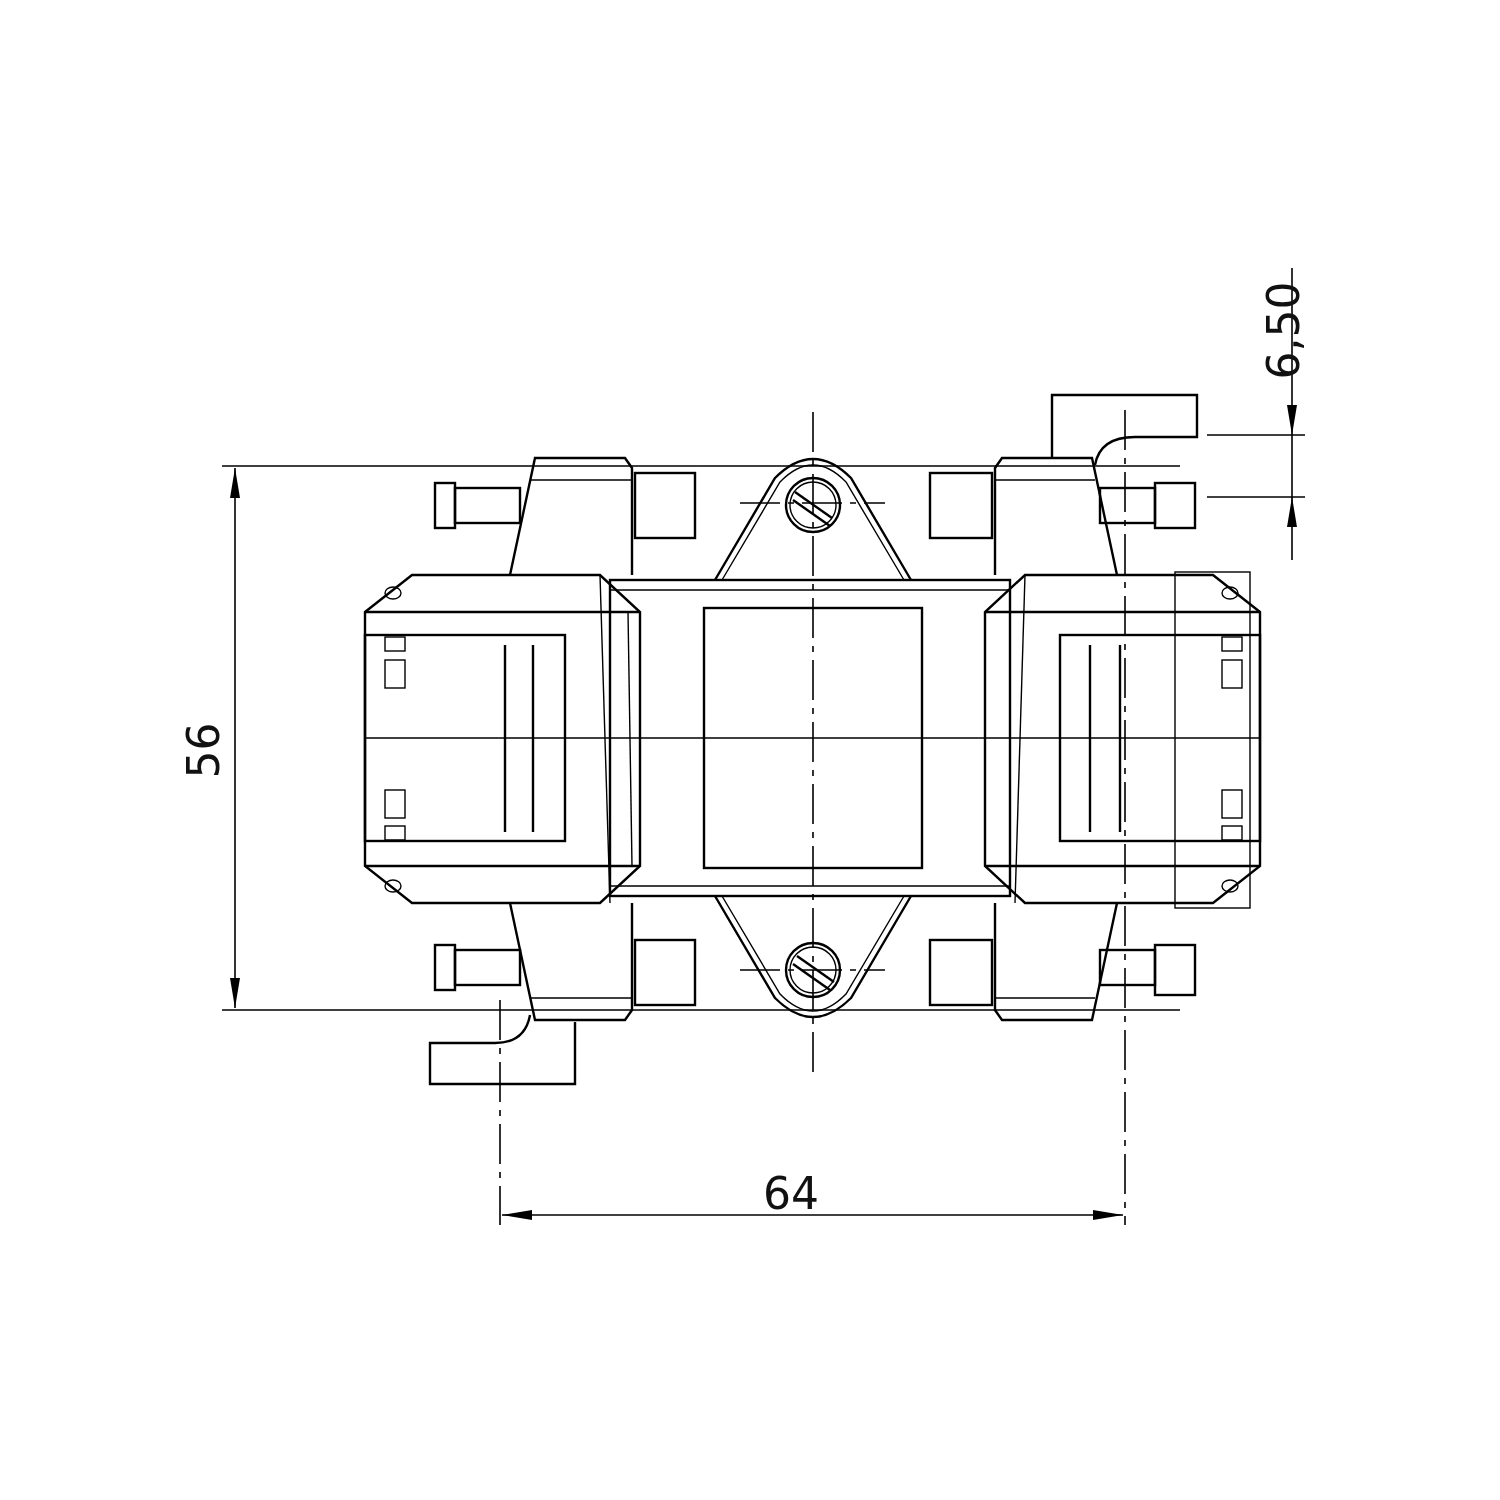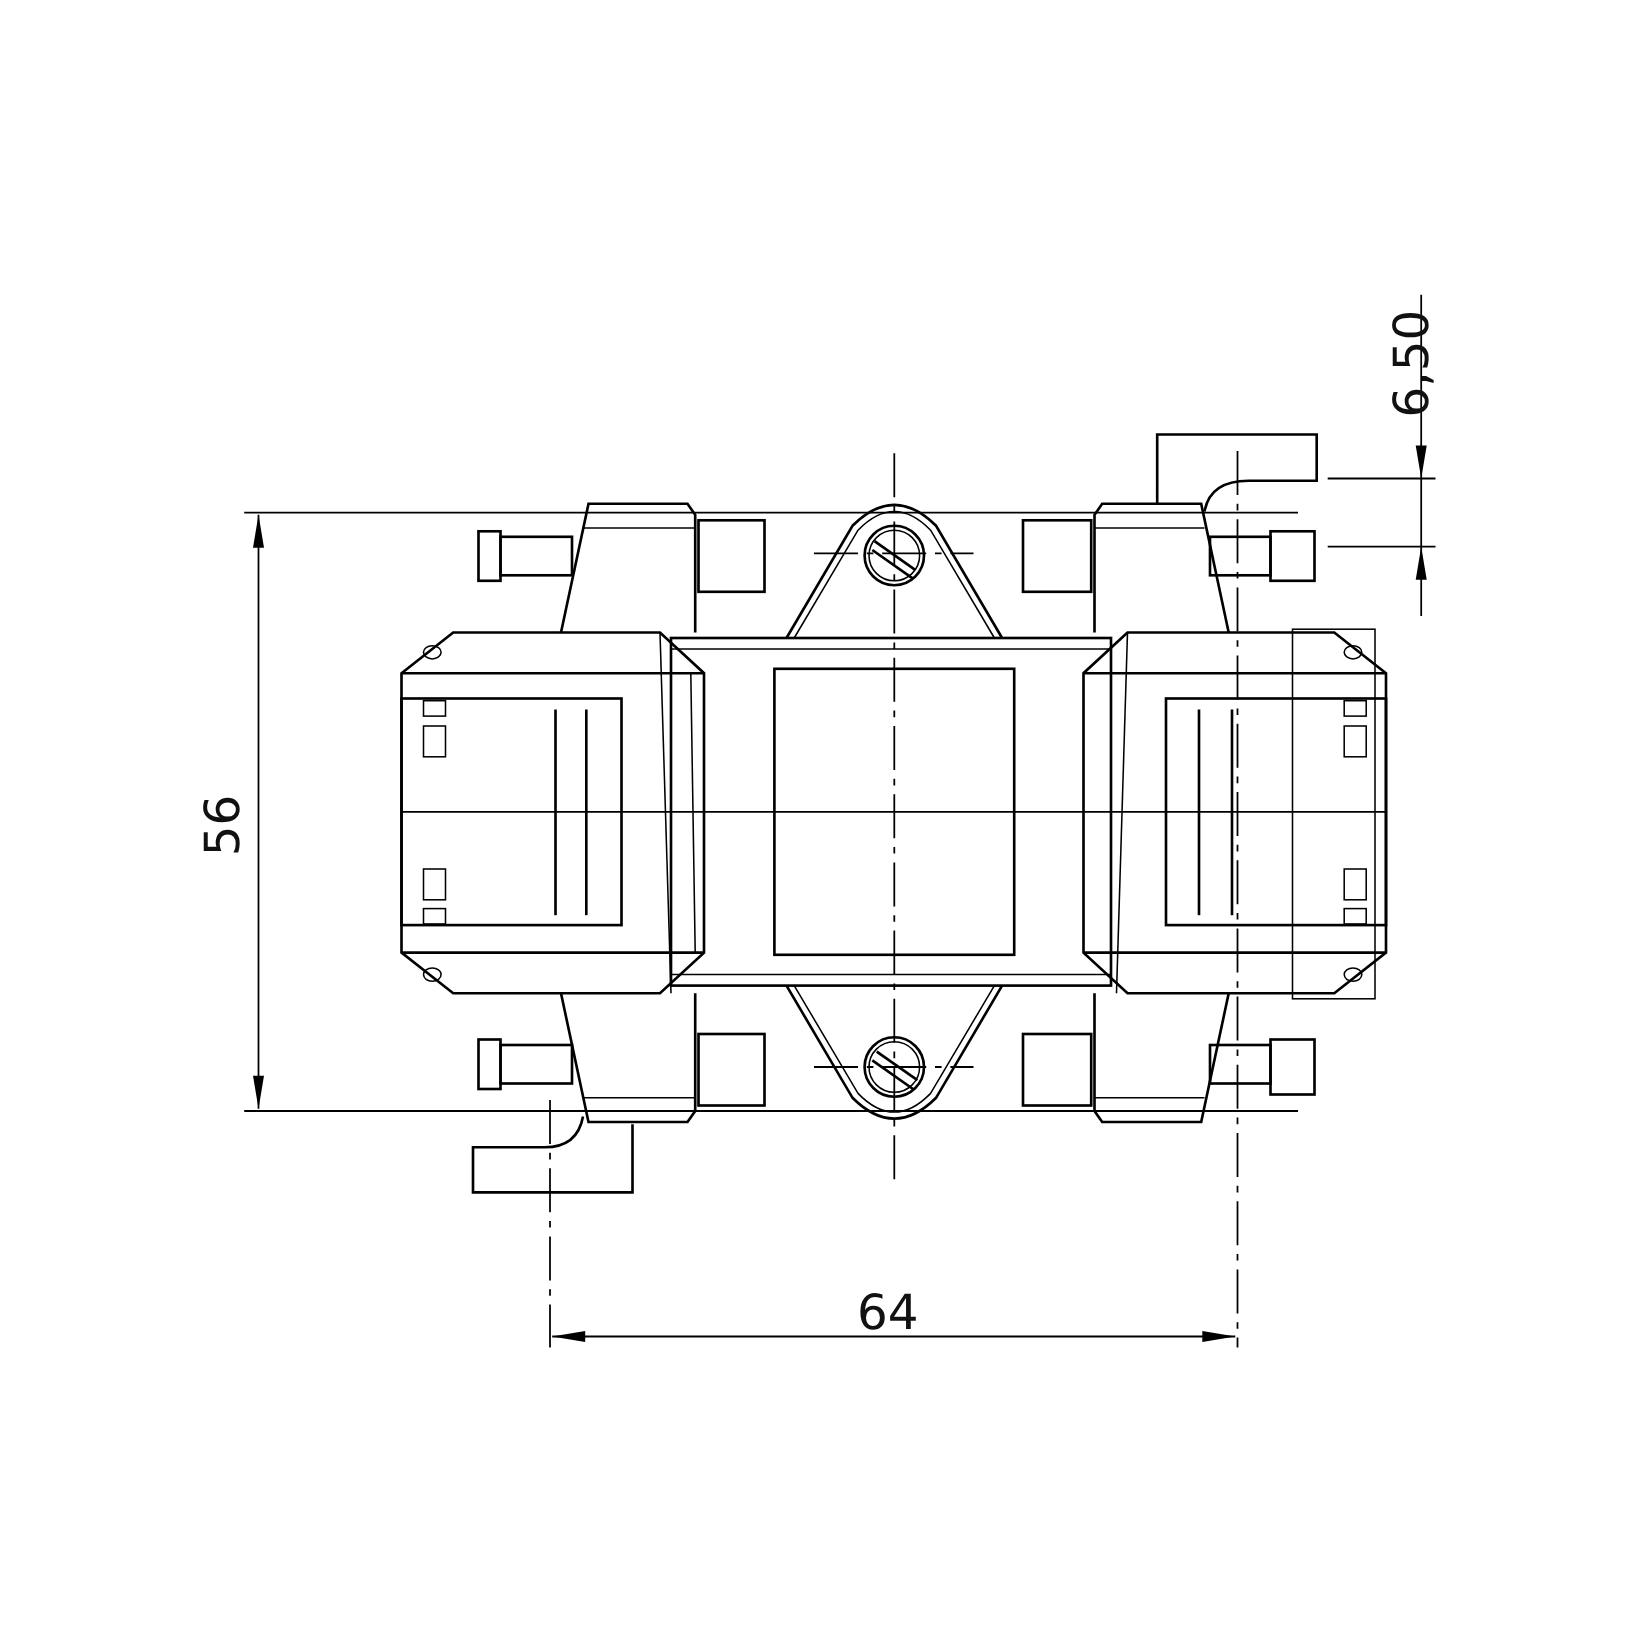--- a/index.html
+++ b/index.html
@@ -4,21 +4,21 @@
 <style>
   html,body{margin:0;padding:0;background:#fff;}
   body{width:1500px;height:1500px;position:relative;overflow:hidden;font-family:"DejaVu Sans",sans-serif;}
   svg{position:absolute;left:0;top:0;}
   .l{stroke:#000;stroke-width:2.4;fill:none;}
   .t{stroke:#000;stroke-width:1.4;fill:none;}
   .c{stroke:#000;stroke-width:1.6;fill:none;stroke-dasharray:40 8 6 8;}
   .d{stroke:#000;stroke-width:1.6;fill:none;}
   .lbl{position:absolute;font-size:44px;color:#111;font-family:"DejaVu Sans",sans-serif;white-space:nowrap;}
   #dim-56{left:175px;top:725px;transform:rotate(-90deg);transform-origin:center;}
-  #dim-64{left:763px;top:1168px;margin-left:16px;}
+  #dim-64{left:763px;top:1168px;}
   #dim-650{left:1235px;top:305px;transform:rotate(-90deg);transform-origin:center;}
 </style>
 </head>
 <body>
 
 <svg width="1500" height="1500" viewBox="0 0 1500 1500">
 
   <g>
     <line class="c" x1="813" y1="412" x2="813" y2="1072"></line>
     <line class="d" x1="365" y1="738" x2="1260" y2="738"></line>

